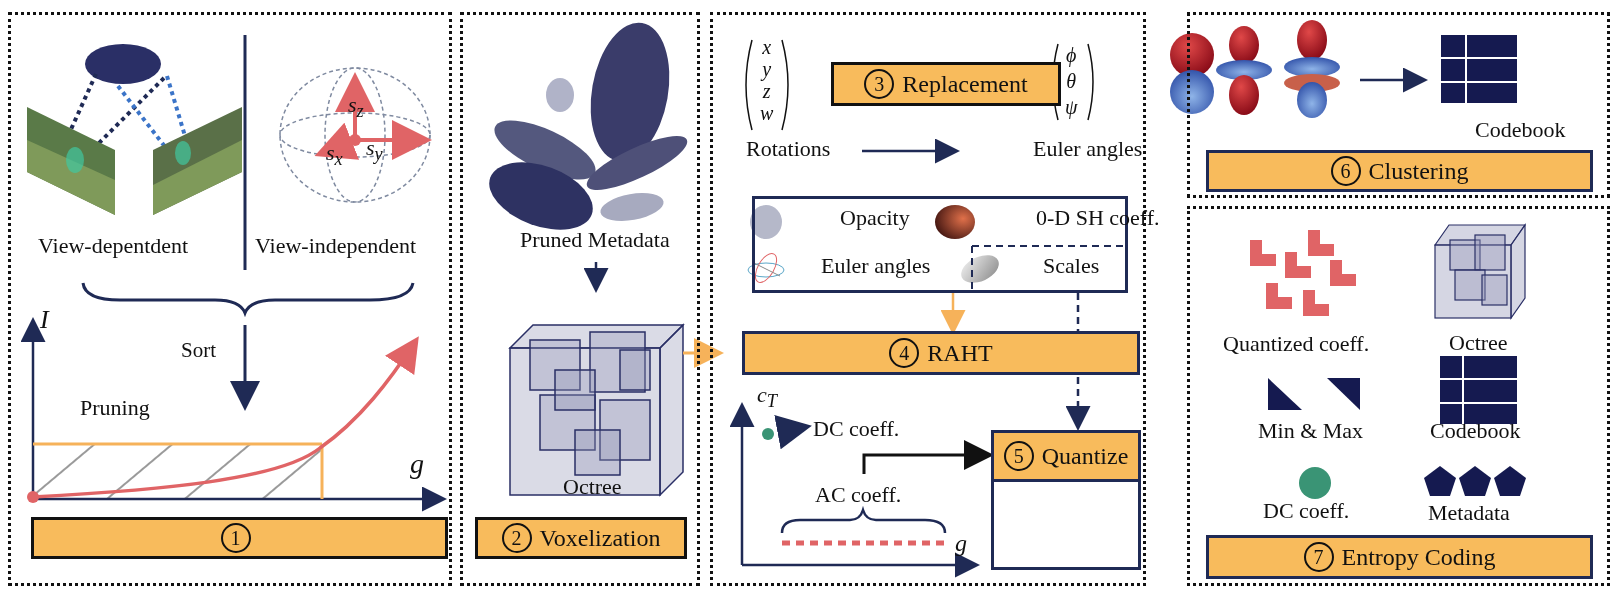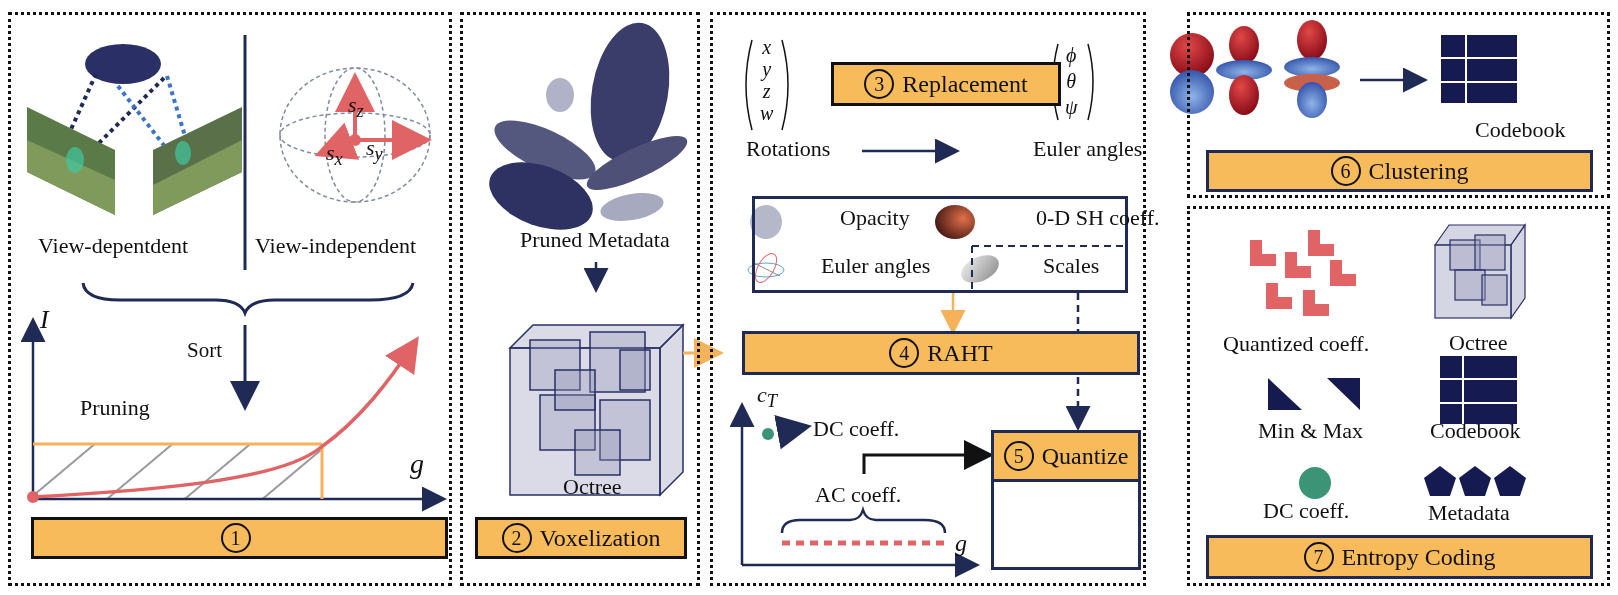--- a/index.html
+++ b/index.html
@@ -229,21 +229,21 @@
     <polygon points="1475,466 1491,478 1485,496 1465,496 1459,478"></polygon>
     <polygon points="1510,466 1526,478 1520,496 1500,496 1494,478"></polygon>
   </g>
 </svg>
 
 <div class="label" style="left:38px;top:233px;">View-depentdent</div>
 <div class="label" style="left:255px;top:233px;">View-independent</div>
 <div class="label math" style="left:348px;top:92px;"><span>s</span><sub>z</sub></div>
 <div class="label math" style="left:326px;top:140px;"><span>s</span><sub>x</sub></div>
 <div class="label math" style="left:366px;top:135px;"><span>s</span><sub>y</sub></div>
-<div class="label" style="left:187px;top:338px;font-size:21px;">Sort</div>
+<div class="label" style="left:181px;top:338px;font-size:21px;">Sort</div>
 <div class="label" style="left:80px;top:395px;">Pruning</div>
 <div class="label math" style="left:40px;top:305px;font-size:26px;">I</div>
 <div class="label math" style="left:410px;top:448px;font-size:28px;">g</div>
 <div class="label math" style="left:313px;top:506px;font-size:26px;">τ</div>
 <div class="stage black" style="left:31px;top:517px;width:417px;height:42px;">
   <span class="num">1</span>
 </div>
 
 <div class="panel" style="left:460px;top:12px;width:240px;height:574px;"></div>
 <div class="label" style="left:520px;top:227px;">Pruned Metadata</div>

